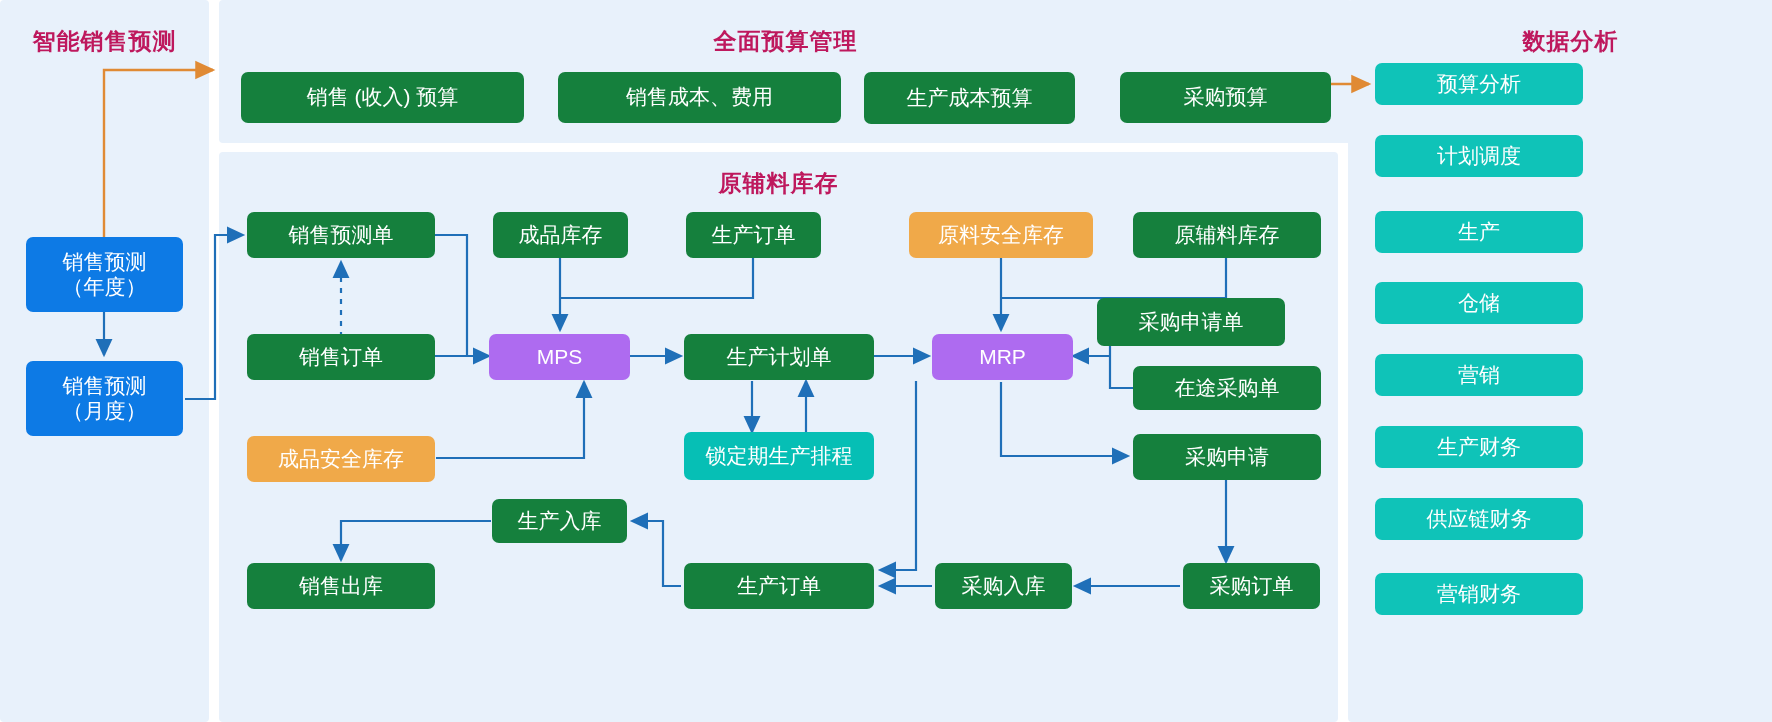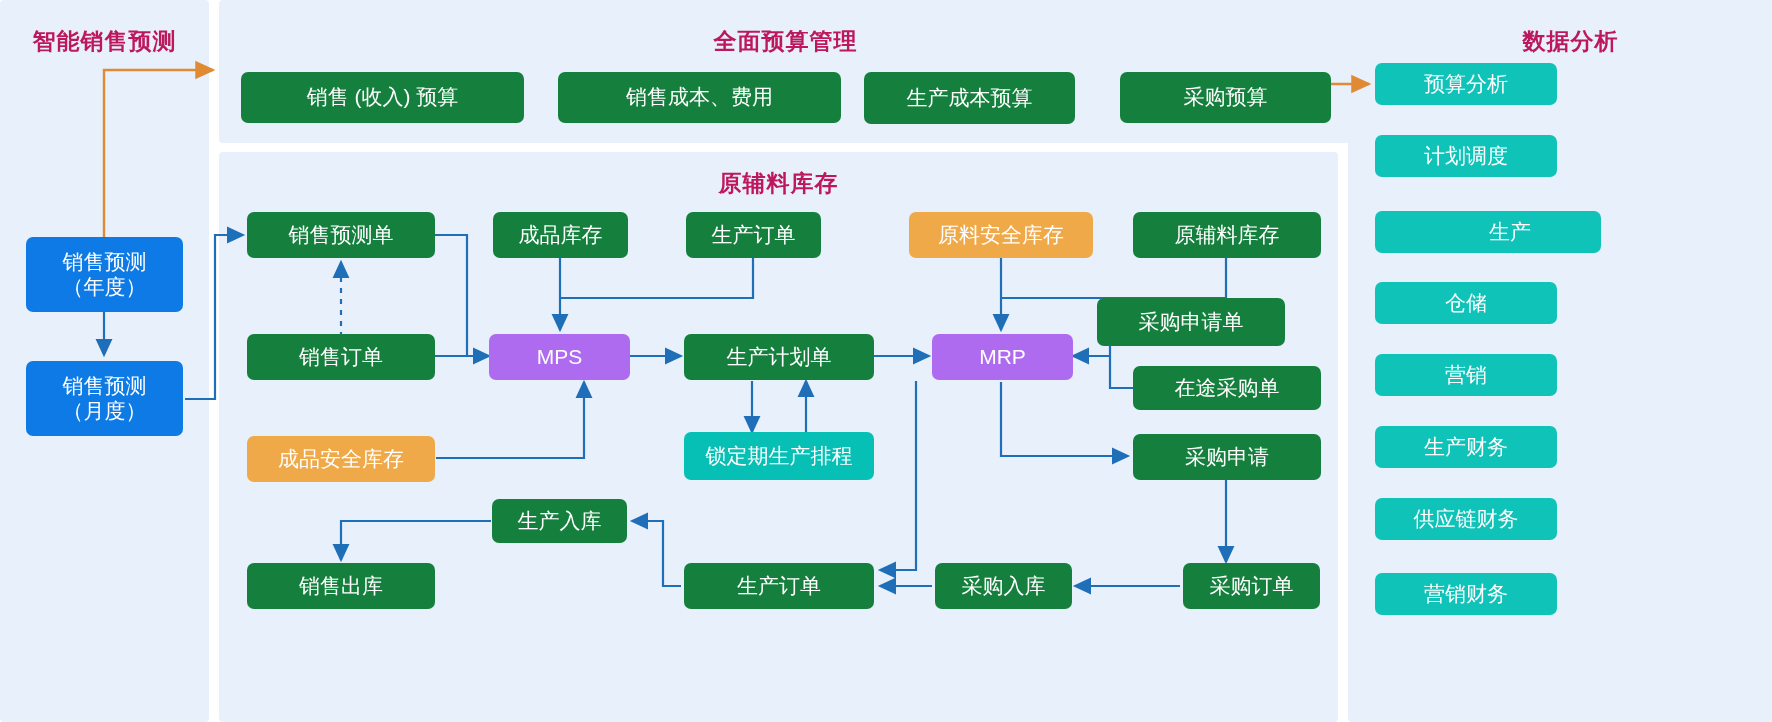--- a/index.html
+++ b/index.html
@@ -32,21 +32,21 @@
     white-space:pre-line;
   }
   .n-cyan{background:#15803d;}
   .n-blue{background:#0d7ae5;}
   .n-purple{background:#ae6bf0;}
   .n-orange{background:#f0a949;}
   .n-teal{background:#06bfb5;}
 
   
   .chip{
-    position:absolute;left:1375px;width:182px;height:42px;
+    position:absolute;left:1375px;width:208px;height:42px;
     display:flex;align-items:center;justify-content:center;
     background:#0fc3b8;color:#ffffff;border-radius:7px;font-size:21px;
   }
 
   
   #wires{position:absolute;left:0;top:0;width:1772px;height:722px;pointer-events:none;}
 </style>
 </head>
 <body>
 
@@ -158,20 +158,20 @@
 
   <div class="node n-cyan" style="left:492px;top:499px;width:135px;height:44px;">生产入库</div>
 
   <div class="node n-cyan" style="left:247px;top:563px;width:188px;height:46px;">销售出库</div>
   <div class="node n-cyan" style="left:684px;top:563px;width:190px;height:46px;">生产订单</div>
   <div class="node n-cyan" style="left:935px;top:563px;width:137px;height:46px;">采购入库</div>
   <div class="node n-cyan" style="left:1183px;top:563px;width:137px;height:46px;">采购订单</div>
 
   <div class="chip" style="top:63px;">预算分析</div>
   <div class="chip" style="top:135px;">计划调度</div>
-  <div class="chip" style="top:211px;padding-left:44px;">生产</div>
+  <div class="chip" style="top:211px;">生产</div>
   <div class="chip" style="top:282px;">仓储</div>
   <div class="chip" style="top:354px;">营销</div>
   <div class="chip" style="top:426px;">生产财务</div>
   <div class="chip" style="top:498px;">供应链财务</div>
   <div class="chip" style="top:573px;">营销财务</div>
 
 </div>
 
 </body></html>

